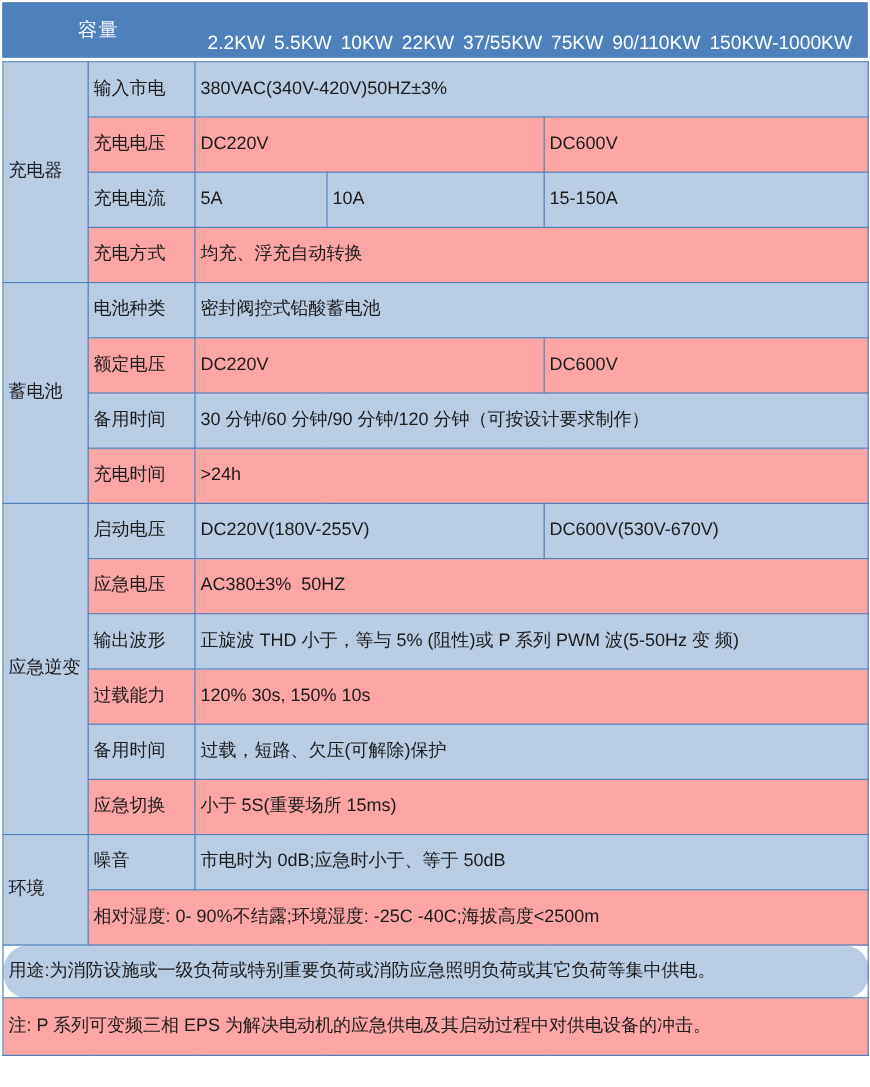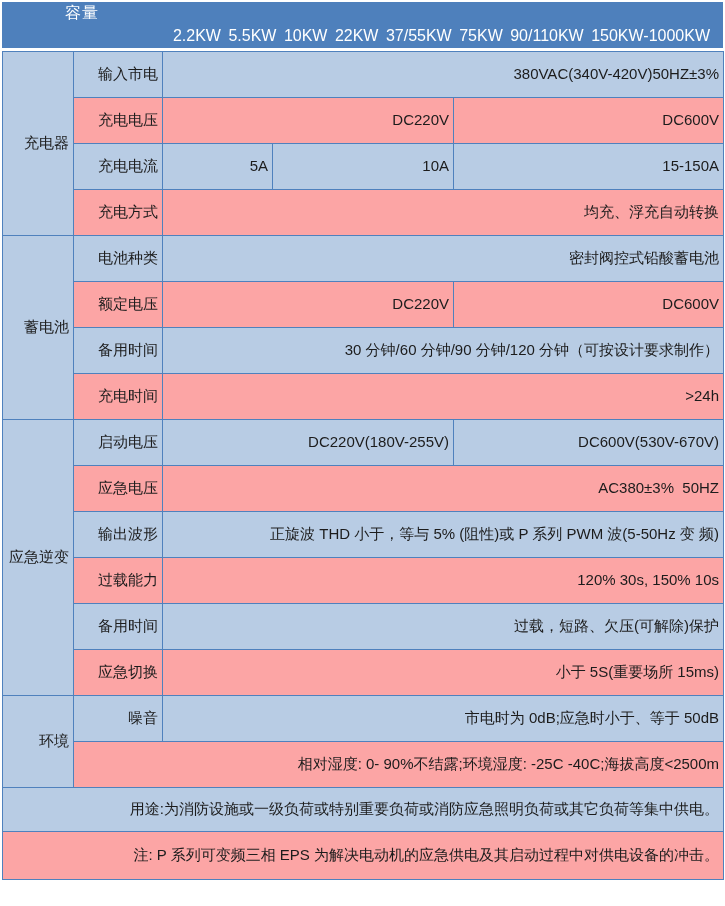--- a/index.html
+++ b/index.html
@@ -13,21 +13,21 @@
   html,body{background:#ffffff;}
   body{
     width:725px;height:906px;
     padding:2px;
     font-family:"Liberation Sans","DejaVu Sans",sans-serif;
     color:var(--text);
   }
   .page{width:721px;}
   
   .hdr{
-    display:flex;align-items:flex-start;
+    display:flex;align-items:center;
     height:46px;
     background:var(--header-bg);
     color:var(--header-text);
     border:1px solid var(--header-bg);
     margin-bottom:3px;
     font-size:16px;
   }
   .hdr-left{
     width:158px;flex:0 0 158px;
     display:flex;align-items:center;justify-content:center;
@@ -42,32 +42,32 @@
   }
   
   table.spec{
     width:721px;
     border-collapse:collapse;
     table-layout:fixed;
     font-size:15px;
   }
   table.spec td{
     border:1.5px solid var(--border);
-    text-align:right;
+    text-align:left;
     vertical-align:middle;
     padding:2px 4px;
     height:46px;
     white-space:pre-wrap;
     line-height:1.25;
   }
   td.sec{background:var(--band-bg);}
   tr.b td{background:var(--band-bg);}
   tr.w td{background:#fca5a5;}
   tr.note-row td{height:48px;}
-  tr.usage-row td{height:44px;}
+  tr.usage-row td{height:44px;border-radius:20px;}
 </style>
 </head>
 <body>
 
 <div class="page">
 
   <div class="hdr">
     <div class="hdr-left">容量</div>
     <div class="hdr-right">2.2KW 5.5KW 10KW 22KW 37/55KW 75KW 90/110KW 150KW-1000KW</div>
   </div>

